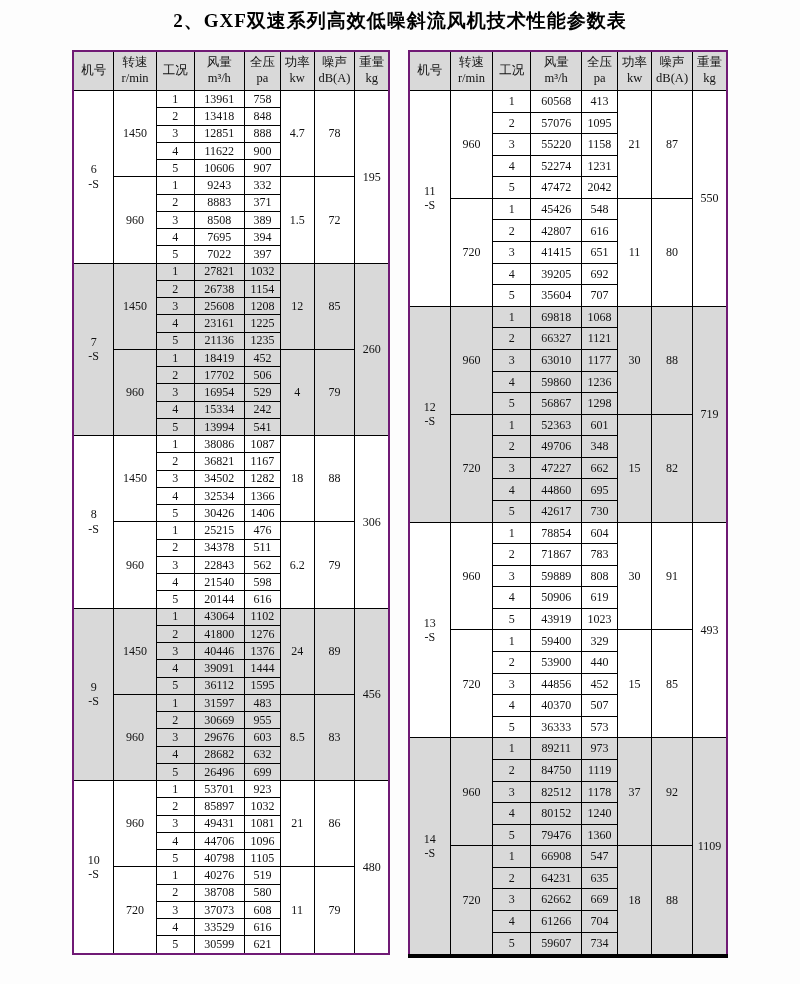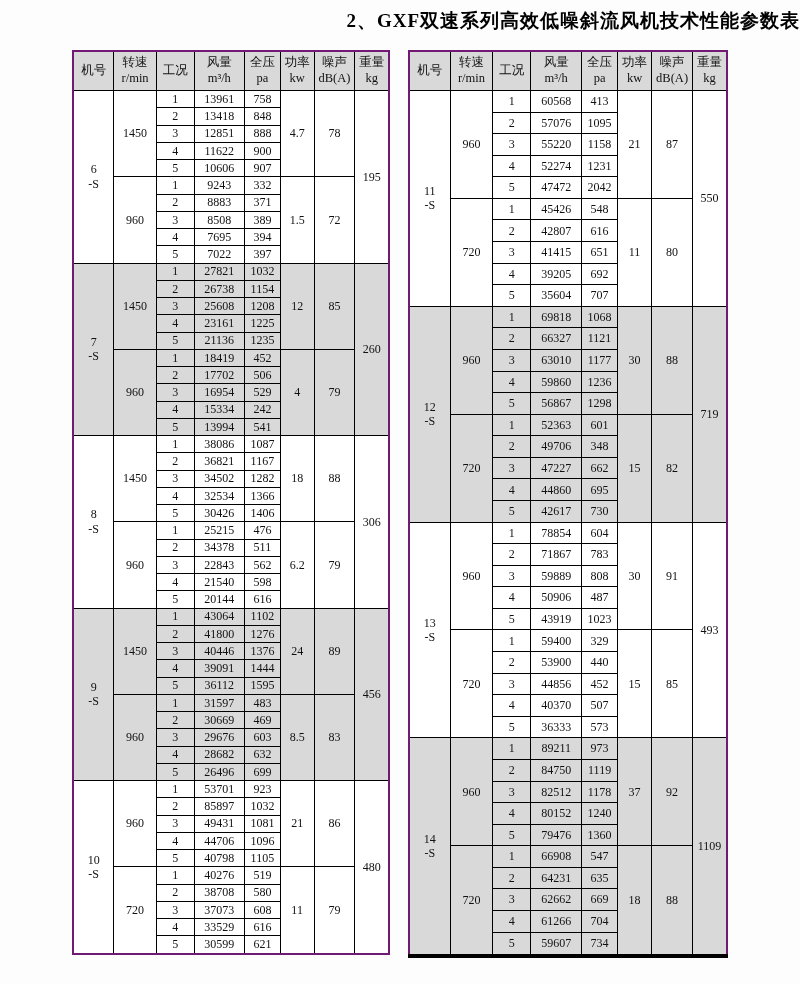--- a/index.html
+++ b/index.html
@@ -4,21 +4,21 @@
 <style>
   html,body{margin:0;padding:0;}
   body{
     width:800px;height:984px;background:#fdfdfd;
     font-family:"Liberation Serif","DejaVu Serif",serif;
     color:#111;
   }
   .sheet{position:relative;width:800px;height:984px;overflow:hidden;}
   .page-title{
     position:absolute;top:8px;left:0;width:100%;
-    text-align:right;font-size:19px;font-weight:bold;
+    text-align:center;font-size:19px;font-weight:bold;
     letter-spacing:1px;color:#000;
   }
   table.spec{
     position:absolute;border-collapse:collapse;table-layout:fixed;
     border:2px solid #701a75;background:#fff;
   }
   #table-left{left:72px;top:50px;width:318px;height:905px;}
   #table-right{left:408px;top:50px;width:320px;height:908px;border-bottom:4px solid #000;}
   table.spec th,table.spec td{
     border:1px solid #000;
@@ -303,21 +303,21 @@
           <td rowspan="5" class="g">960</td>
           <td class="g">1</td>
           <td class="g">31597</td>
           <td class="g">483</td>
           <td rowspan="5" class="g">8.5</td>
           <td rowspan="5" class="g">83</td>
         </tr>
         <tr>
           <td class="g">2</td>
           <td class="g">30669</td>
-          <td class="g">469</td>
+          <td class="g">955</td>
         </tr>
         <tr>
           <td class="g">3</td>
           <td class="g">29676</td>
           <td class="g">603</td>
         </tr>
         <tr>
           <td class="g">4</td>
           <td class="g">28682</td>
           <td class="g">632</td>
@@ -577,21 +577,21 @@
           <td>783</td>
         </tr>
         <tr>
           <td>3</td>
           <td>59889</td>
           <td>808</td>
         </tr>
         <tr>
           <td>4</td>
           <td>50906</td>
-          <td>487</td>
+          <td>619</td>
         </tr>
         <tr>
           <td>5</td>
           <td>43919</td>
           <td>1023</td>
         </tr>
         <tr>
           <td rowspan="5">720</td>
           <td>1</td>
           <td>59400</td>

